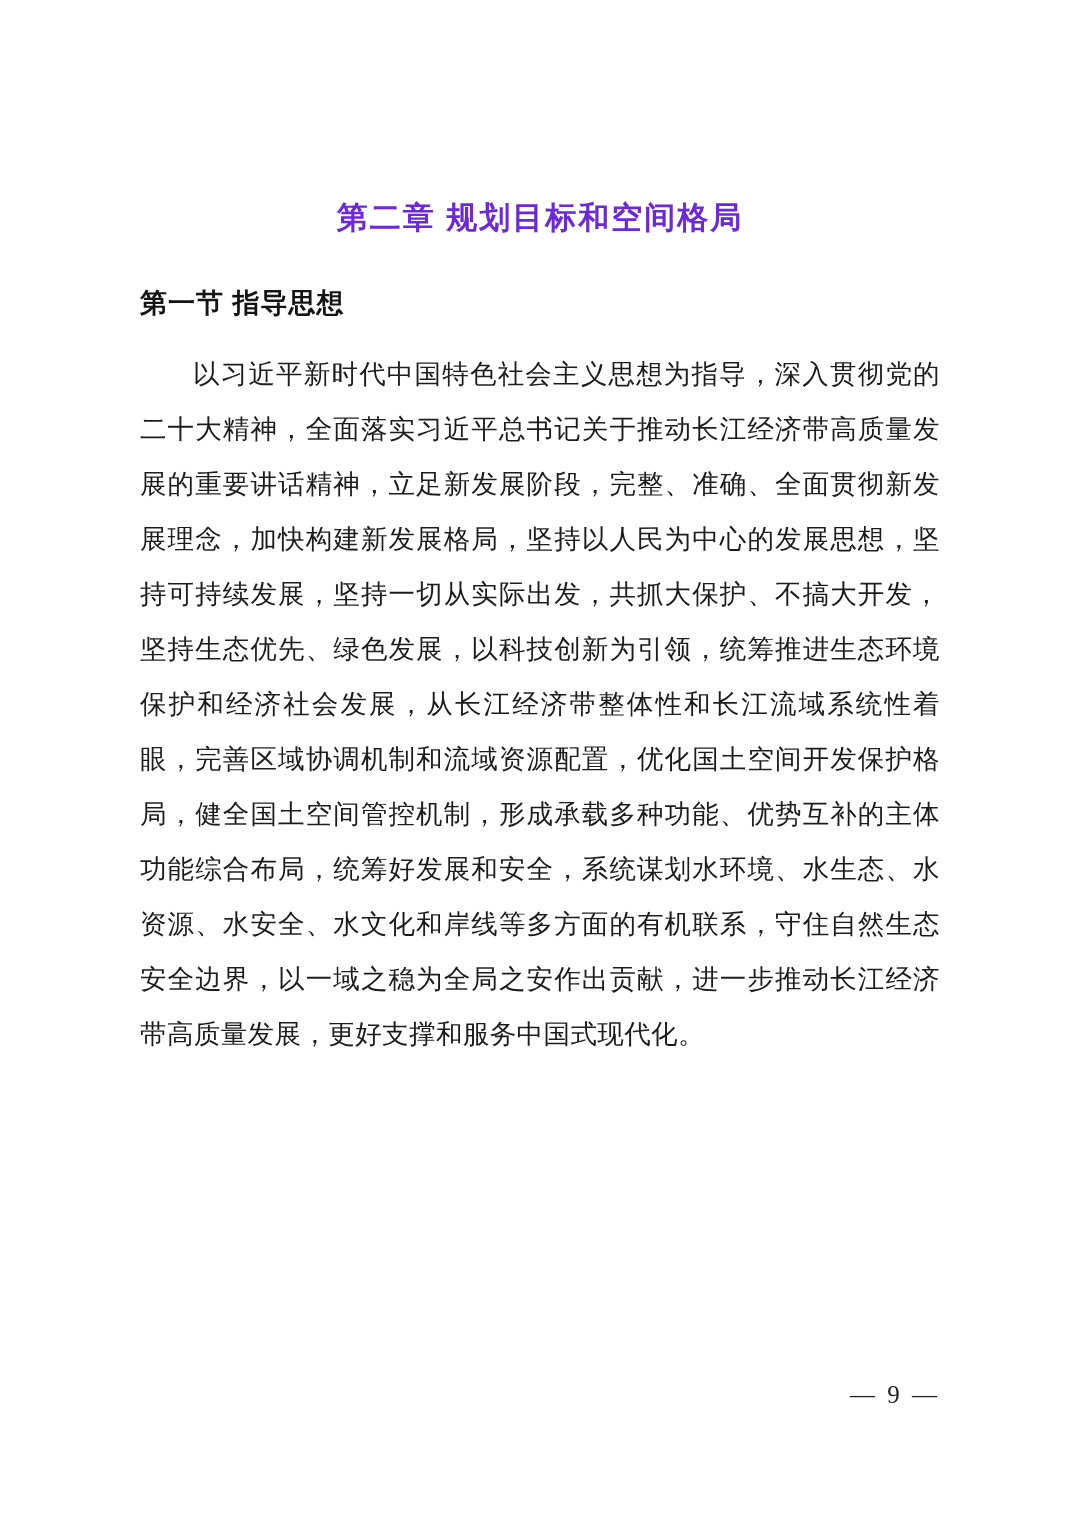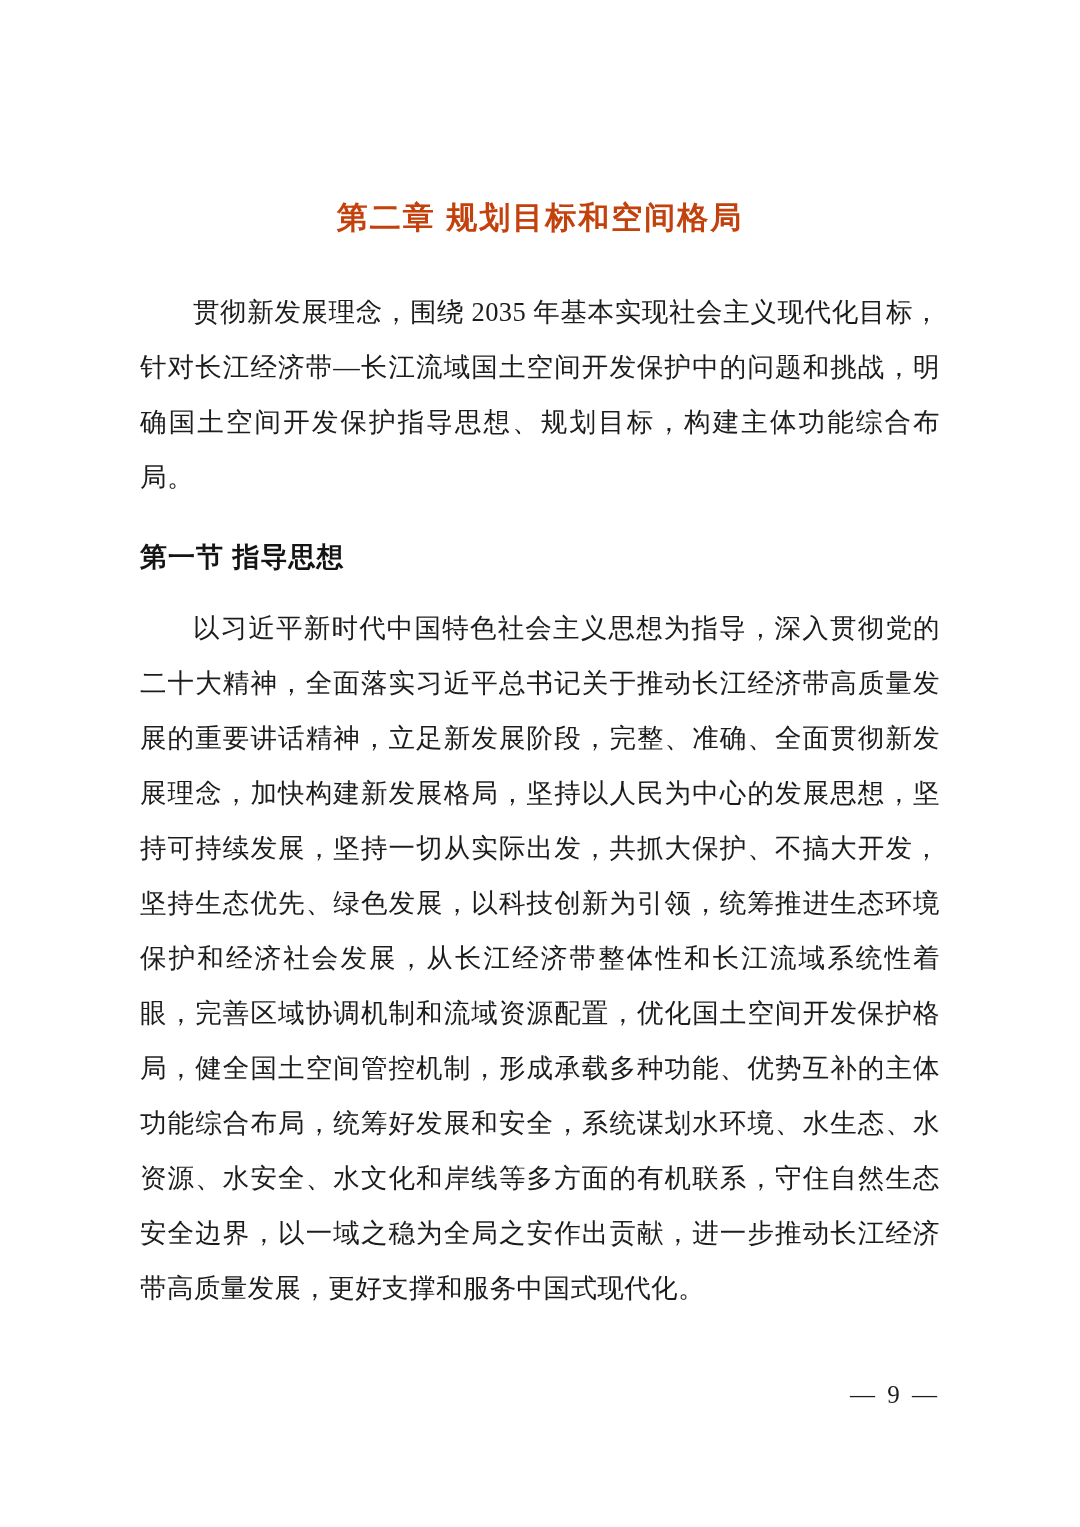--- a/index.html
+++ b/index.html
@@ -25,21 +25,21 @@
     left: 140px;
     top: 196px;
     width: 800px;
   }
   .chapter-title {
     text-align: center;
     font-family: "Liberation Sans", "DejaVu Sans", sans-serif;
     font-weight: bold;
     font-size: 31px;
     letter-spacing: 2px;
-    color: #c2410c;
+    color: #6d28d9;
     margin: 0 0 46px 0;
     line-height: 1.4;
   }
   .body-para {
     font-size: 26.5px;
     line-height: 55px;
     text-align: justify;
     text-justify: inter-ideograph;
     text-indent: 2em;
     margin: 0 0 18px 0;
@@ -66,21 +66,20 @@
 </style>
 </head>
 <body>
 
 <div class="page">
 
   <div class="content">
 
     <h1 class="chapter-title">第二章 规划目标和空间格局</h1>
 
-    <p class="body-para">贯彻新发展理念，围绕 2035 年基本实现社会主义现代化目标，针对长江经济带—长江流域国土空间开发保护中的问题和挑战，明确国土空间开发保护指导思想、规划目标，构建主体功能综合布局。</p>
 
     <h2 class="section-title">第一节 指导思想</h2>
 
     <p class="body-para">以习近平新时代中国特色社会主义思想为指导，深入贯彻党的二十大精神，全面落实习近平总书记关于推动长江经济带高质量发展的重要讲话精神，立足新发展阶段，完整、准确、全面贯彻新发展理念，加快构建新发展格局，坚持以人民为中心的发展思想，坚持可持续发展，坚持一切从实际出发，共抓大保护、不搞大开发，坚持生态优先、绿色发展，以科技创新为引领，统筹推进生态环境保护和经济社会发展，从长江经济带整体性和长江流域系统性着眼，完善区域协调机制和流域资源配置，优化国土空间开发保护格局，健全国土空间管控机制，形成承载多种功能、优势互补的主体功能综合布局，统筹好发展和安全，系统谋划水环境、水生态、水资源、水安全、水文化和岸线等多方面的有机联系，守住自然生态安全边界，以一域之稳为全局之安作出贡献，进一步推动长江经济带高质量发展，更好支撑和服务中国式现代化。</p>
 
   </div>
 
   <div class="page-number">— 9 —</div>
 
 </div>

